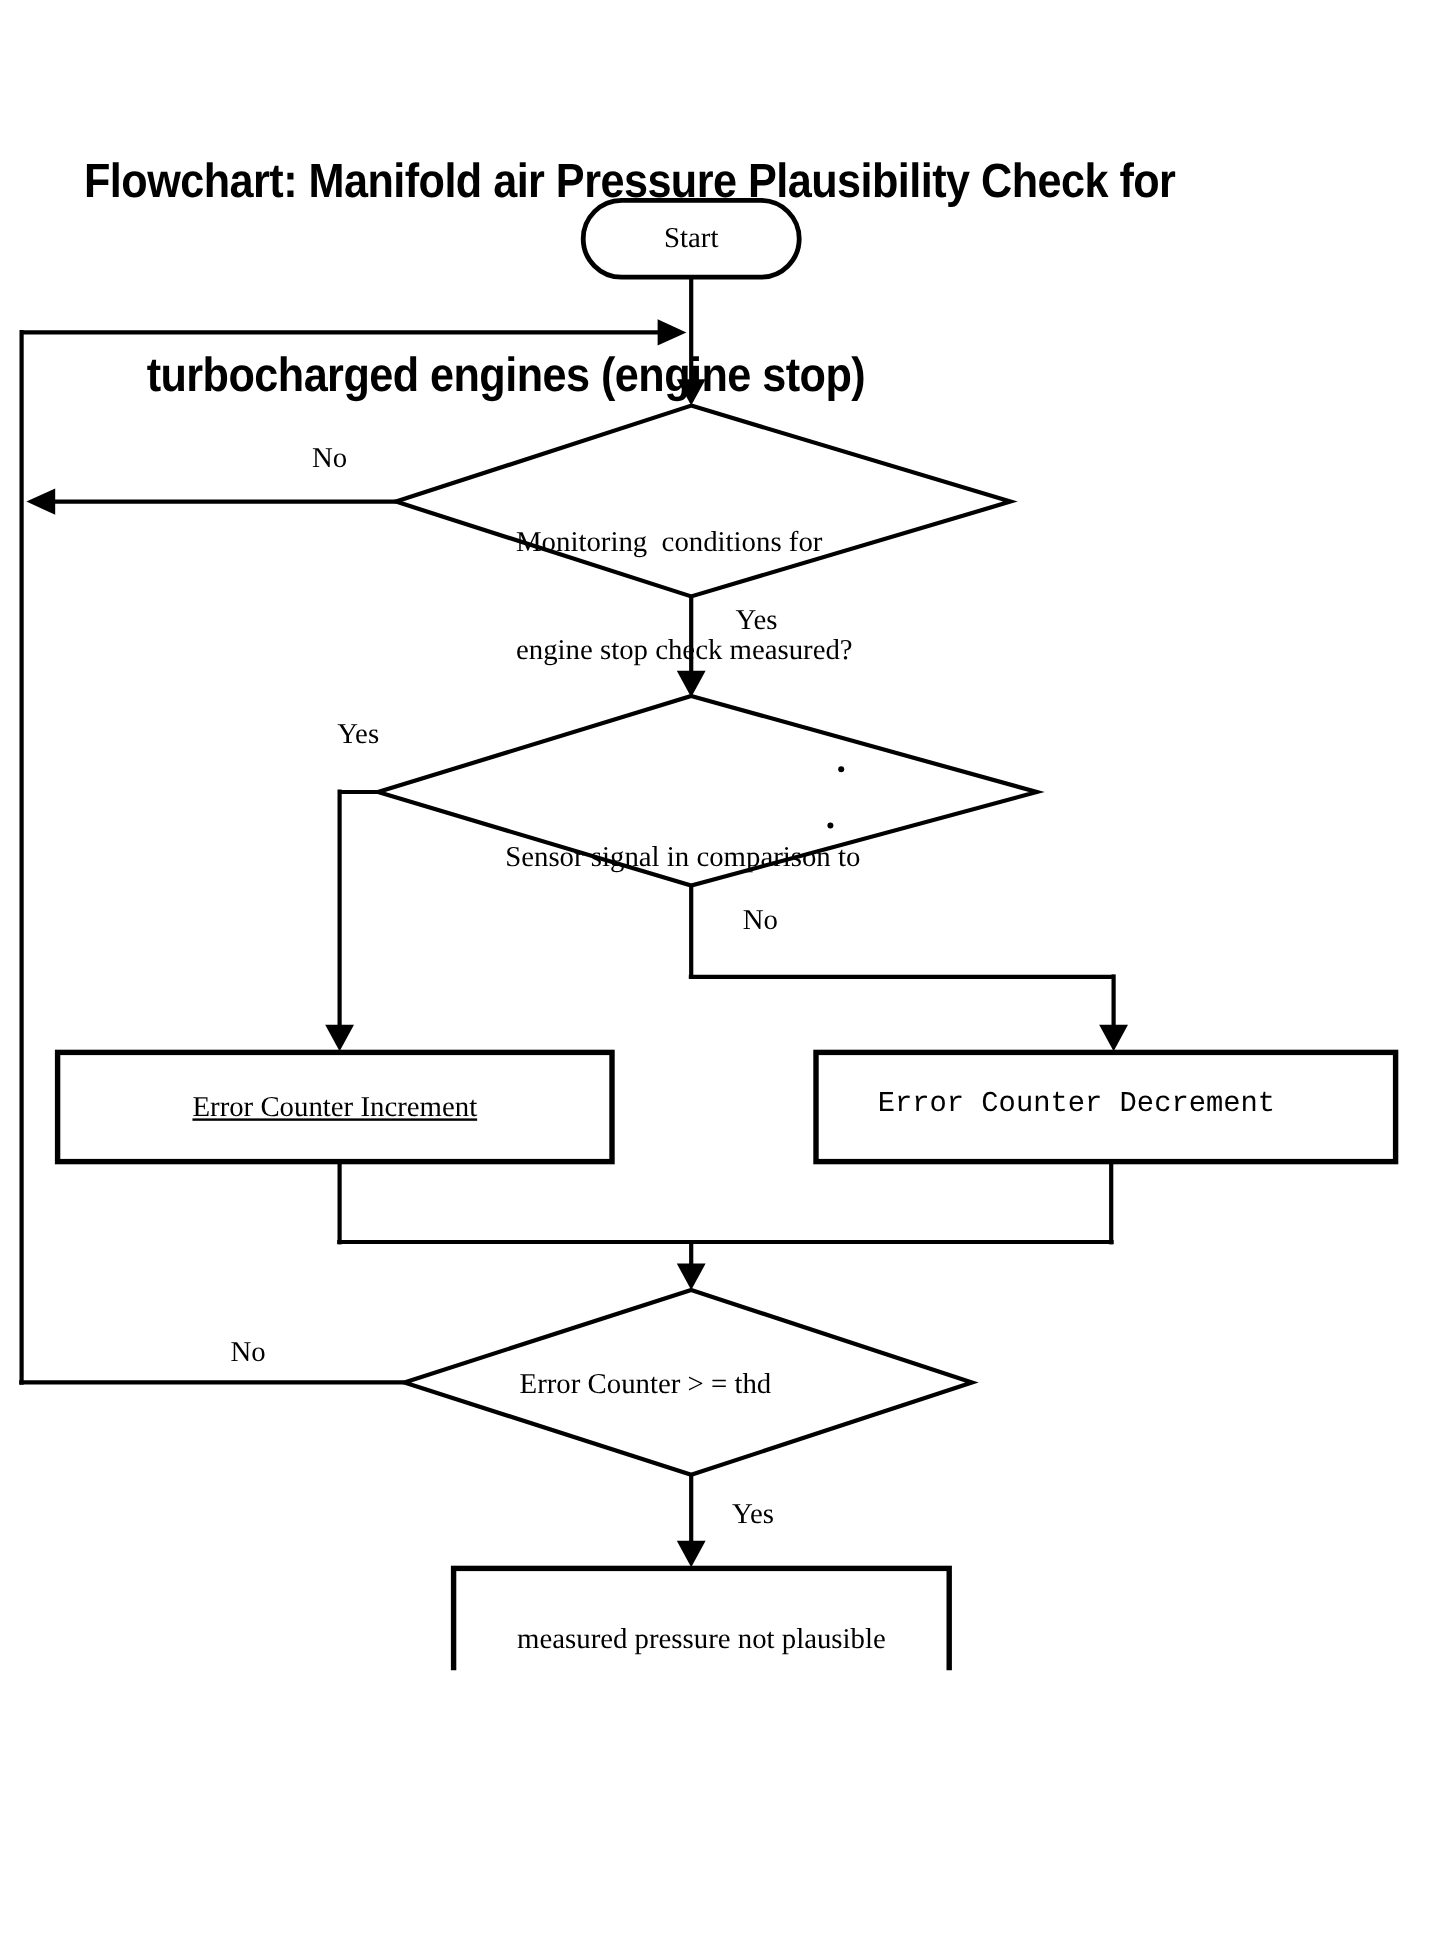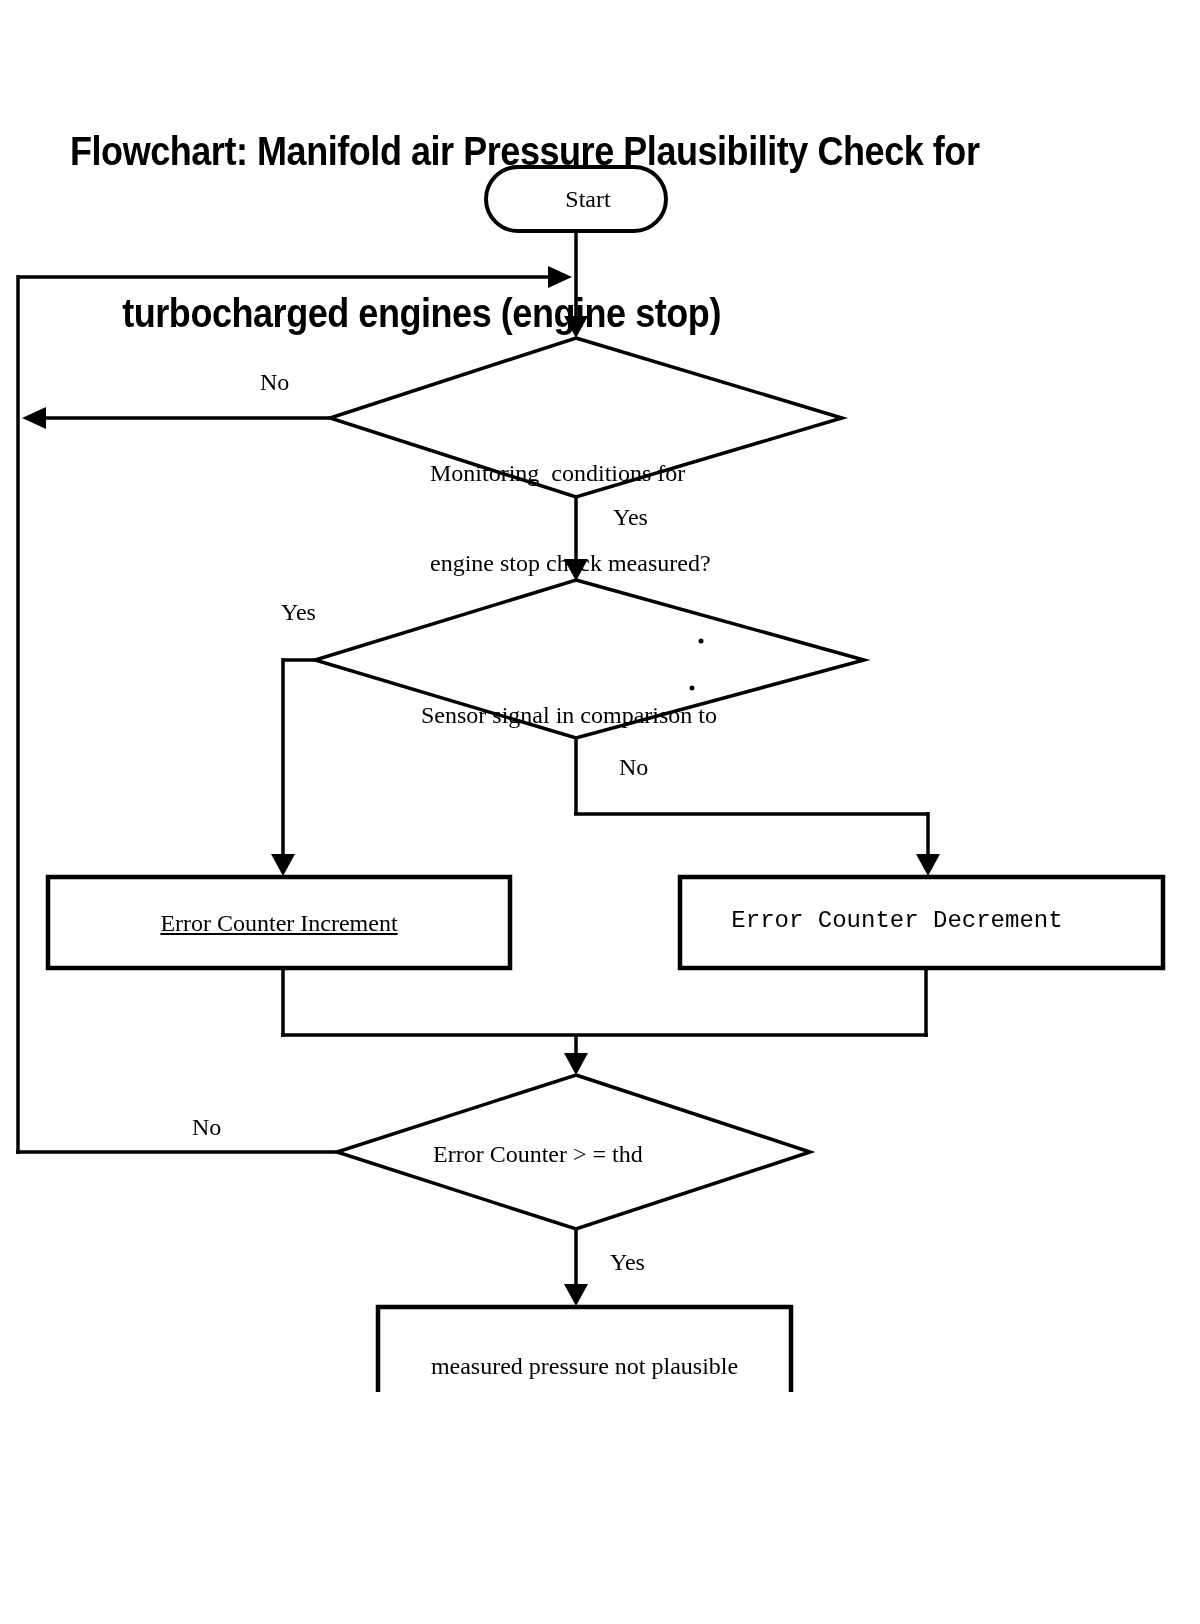--- a/index.html
+++ b/index.html
@@ -93,23 +93,23 @@
       <polygon points="916,854 940,854 928,876"></polygon>
       <polygon points="564,1053 588,1053 576,1075"></polygon>
       <polygon points="564,1284 588,1284 576,1306"></polygon>
       <polygon points="572,1482 596,1482 584,1504"></polygon>
 
       <circle cx="701" cy="641" r="2.5"></circle>
       <circle cx="692" cy="688" r="2.5"></circle>
     </g>
   </svg>
 
-  <div class="lbl ctr" style="left:486px; top:184px; width:180px;padding-left:12px;">Start</div>
+  <div class="lbl ctr" style="left:486px; top:184px; width:180px;">Start</div>
 
-  <div class="lbl" style="left:430px; top:398px;">
+  <div class="lbl" style="left:430px; top:377px;">
     <div>Monitoring  conditions for</div>
     <div>engine stop check measured?</div>
   </div>
 
   <div class="lbl" style="left:421px; top:640px;">
     <div>Sensor signal in comparison to</div>
   </div>
 
   <div class="lbl ctr" style="left:48px; top:908px; width:462px;text-decoration:underline;">Error Counter Increment</div>
 

